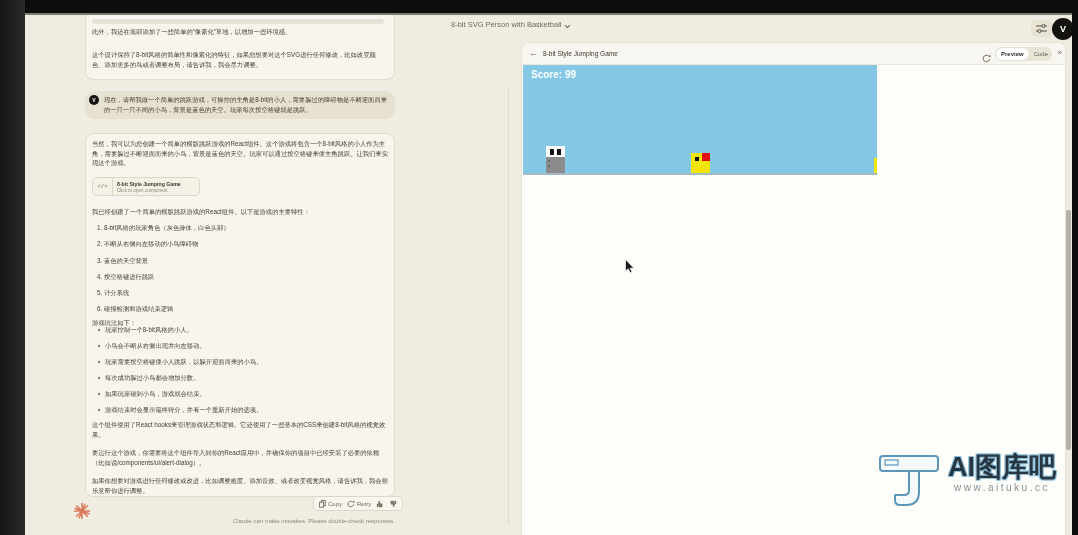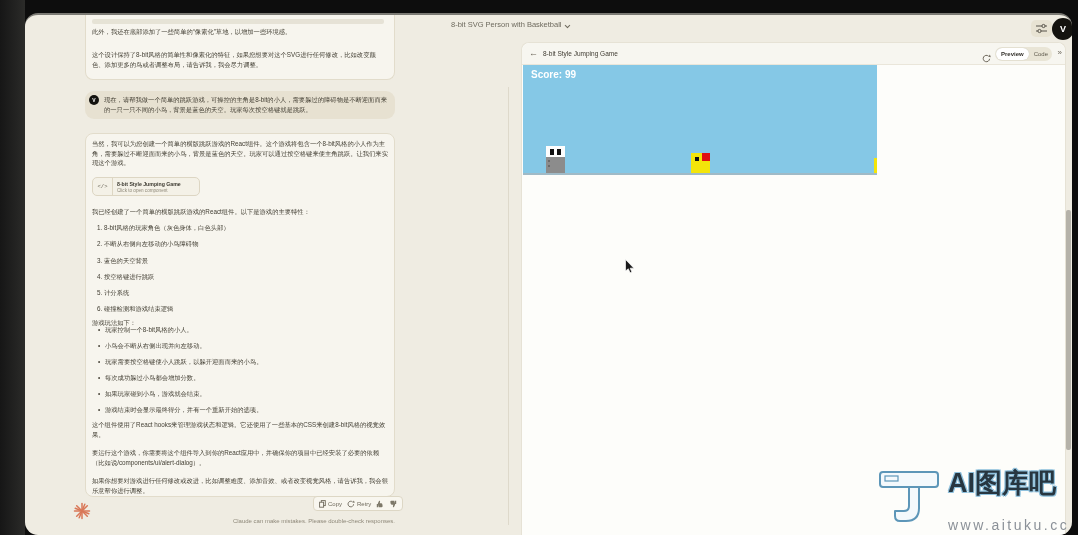--- a/index.html
+++ b/index.html
@@ -2,21 +2,21 @@
 <html><head>
 <meta charset="utf-8">
 <style>
   html,body{margin:0;padding:0;background:#000;}
   *{box-sizing:border-box;}
   body{font-family:"Liberation Sans",sans-serif;}
   .screen{position:relative;width:1078px;height:535px;background:#0d0d0d;overflow:hidden;}
   .screen::before{content:"";position:absolute;left:0;top:0;width:25px;height:535px;
     background:linear-gradient(to right,#161616,#2b2b29);}
   .app{position:absolute;left:25px;top:13px;width:1047px;height:522px;background:#efece2;
-    border-top:2px solid #7b7a74;overflow:hidden;border-radius:13px;}
+    border-top:2px solid #7b7a74;overflow:hidden;}
   
   .win-title{position:absolute;left:360px;top:5px;width:250px;text-align:center;
     font-size:7.5px;color:#6e6a5e;white-space:nowrap;}
   .chev{display:inline-block;width:3.5px;height:3.5px;border-right:1px solid #6e6a5e;
     border-bottom:1px solid #6e6a5e;transform:rotate(45deg) translateY(-1px);margin-left:4px;}
   .settings-btn{position:absolute;left:1006px;top:5px;width:21px;height:17px;background:#e8e3d3;
     border:none;border-radius:5px;display:flex;align-items:center;justify-content:center;padding:0;cursor:pointer;}
   .avatar{position:absolute;left:1027px;top:3px;width:22px;height:22px;border-radius:50%;
     background:#14130f;color:#fff;font-size:9px;font-weight:bold;display:flex;align-items:center;justify-content:center;}
   
@@ -71,24 +71,24 @@
   .player .body{position:absolute;left:0;top:11px;width:19px;height:16px;background:#8c8c8c;}
   .player .dot{position:absolute;width:2px;height:2px;background:#6b6b6b;left:2px;}
   .player .d1{top:3px;} .player .d2{top:8px;}
   .bird{position:absolute;left:168px;bottom:0;width:19px;height:20px;background:#f3e50a;}
   .b-eye{position:absolute;left:4px;top:4px;width:4px;height:4px;background:#111;}
   .b-red{position:absolute;right:0;top:0;width:8px;height:8px;background:#e01010;}
   .bird-sliver{position:absolute;right:0;bottom:0;width:3px;height:15px;background:#f3e50a;}
   .scrollthumb{position:absolute;left:1041px;top:195px;width:5px;height:240px;background:#b5b2a9;border-radius:2px;}
   
   .cursor{position:absolute;left:625px;top:259px;}
-  .watermark{position:absolute;left:878px;top:468px;display:flex;align-items:flex-start;gap:8px;}
+  .watermark{position:absolute;left:878px;top:452px;display:flex;align-items:flex-start;gap:8px;}
   .wm-t{font-size:27px;font-weight:bold;color:#273640;line-height:30px;white-space:nowrap;
     text-shadow:1px 1px 0 #8fc1dd,-1px -1px 0 #8fc1dd,1px -1px 0 #8fc1dd,-1px 1px 0 #8fc1dd;}
-  .wm-u{font-size:14px;letter-spacing:2.5px;color:#8b9198;margin-top:19px;text-align:center;}
+  .wm-u{font-size:10px;letter-spacing:2.5px;color:#8b9198;margin-top:0;text-align:center;}
 </style>
 </head>
 <body>
 
 <div class="screen">
   <div class="app">
 
     <div class="win-title">
       <span>8-bit SVG Person with Basketball</span><span class="chev"></span>
     </div>

